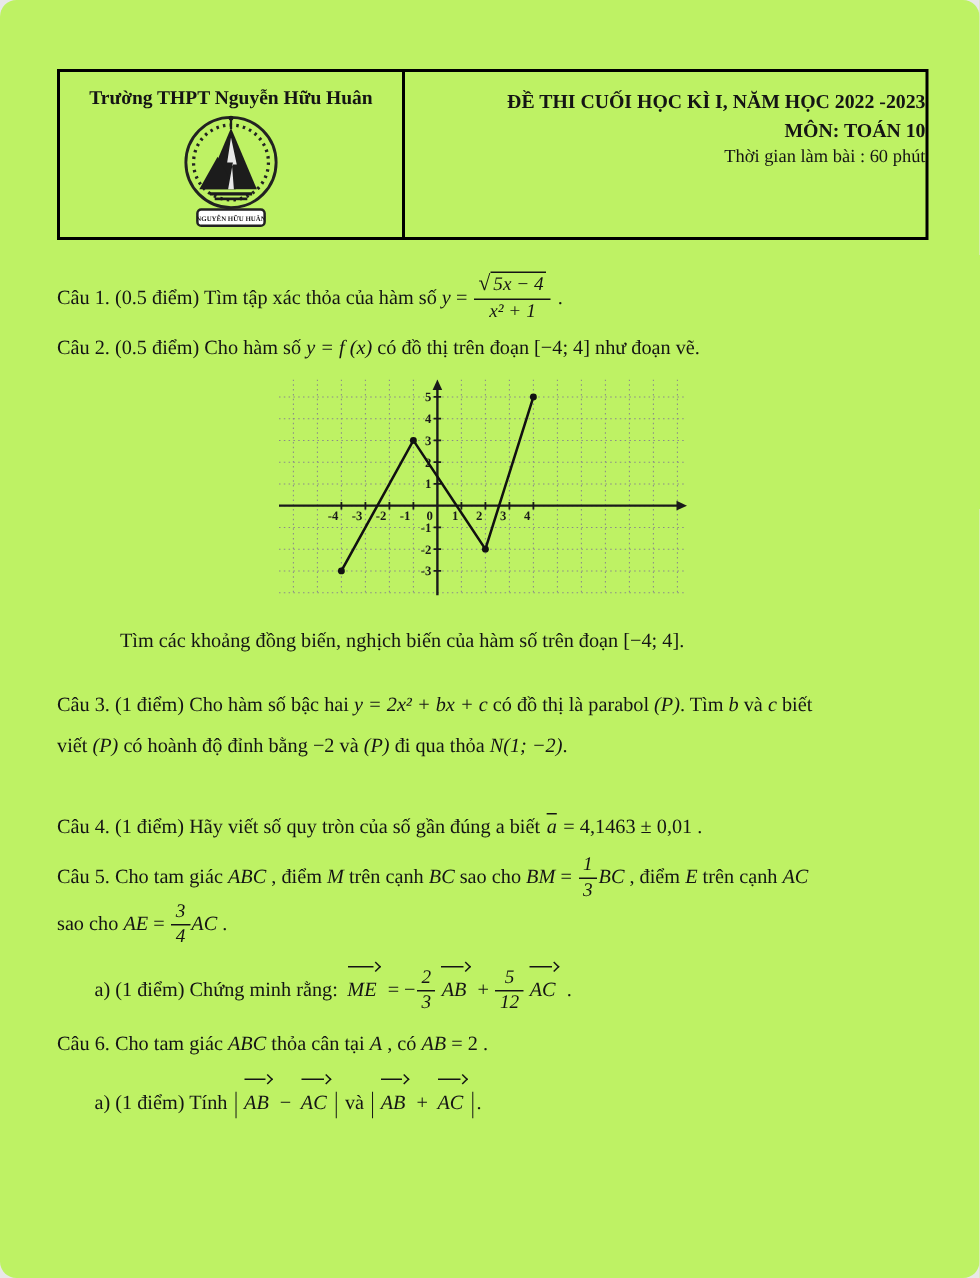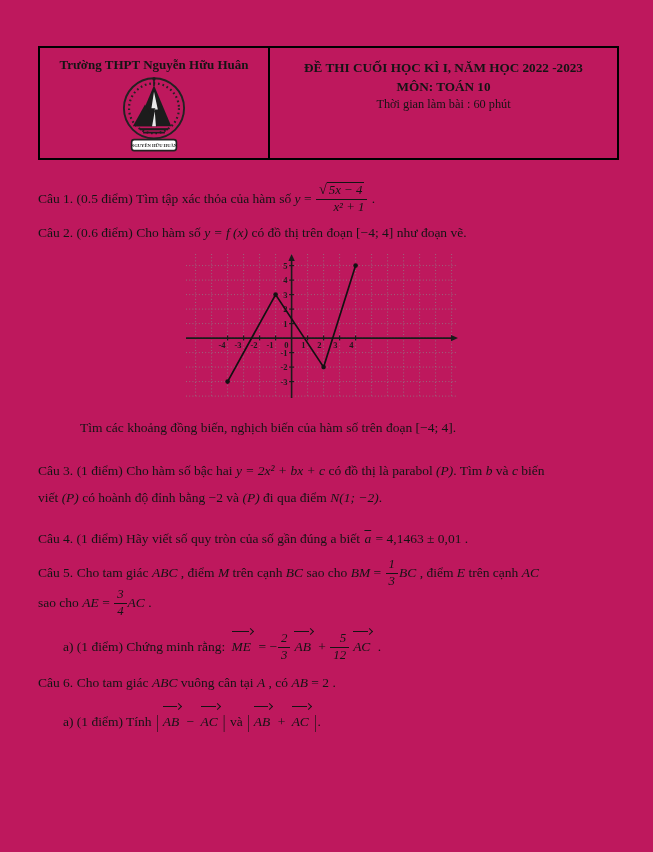--- a/index.html
+++ b/index.html
@@ -1,40 +1,40 @@
 <!DOCTYPE html>
 <html><head>
 <meta charset="utf-8">
 <style>
   html,body{margin:0;padding:0;background:#e8e8e8;}
-  .page{position:relative;width:653px;height:852px;background:#be185d;margin:0 auto;
+  .page{position:relative;width:653px;height:852px;background:#bef264;margin:0 auto;
         font-family:"Liberation Serif","DejaVu Serif",serif;color:#141414;font-size:13.5px;
-        overflow:hidden;}
+        overflow:hidden;border-radius:11px;}
   .content{padding:46px 34px 0 38px;}
 
   
   .head{display:flex;border:2px solid #000;height:114px;box-sizing:border-box;}
   .head-left{width:230px;border-right:2px solid #000;box-sizing:border-box;text-align:center;padding-top:9px;}
   .school{font-weight:bold;font-size:13px;}
   .logo{margin-top:2px;}
-  .head-right{flex:1;text-align:center;padding-top:10px;line-height:1.45;}
+  .head-right{flex:1;text-align:right;padding-top:10px;line-height:1.45;}
   .t1{font-weight:bold;font-size:13.2px;}
   .t2{font-weight:bold;font-size:13.2px;}
   .t3,.t4{font-weight:normal;font-size:12.3px;}
 
   
   .ln{margin:0;line-height:27px;white-space:nowrap;}
   .b{font-weight:normal;}
   .i{font-style:italic;}
   .r{}
   .indent{padding-left:42px;}
   .sub{padding-left:25px;}
 
   
-  .frac{display:inline-block;vertical-align:-0.62em;text-align:right;line-height:1.08;
+  .frac{display:inline-block;vertical-align:-0.62em;text-align:center;line-height:1.08;
         font-size:0.95em;font-style:italic;margin:0 1px;}
   .fn{display:block;border-bottom:1px solid #141414;padding:0 3px 1px 3px;}
   .fd{display:block;padding:1px 3px 0 3px;font-family:Liberation Serif, serif;}
   .sqrt{white-space:nowrap;font-style:italic;}
   .rad{font-style:normal;font-size:1.12em;}
   .rc{border-top:1.2px solid #141414;padding:0 2px;}
   .vec{position:relative;display:inline-block;font-style:italic;margin:0 2px;padding:2px 2px 0 1px;}
   .vec::after{content:"";position:absolute;left:1px;right:4px;top:0;border-top:1.2px solid #141414;}
   .vec::before{content:"";position:absolute;right:0;top:-2px;width:4px;height:4px;
                border-top:1.2px solid #141414;border-right:1.2px solid #141414;
@@ -70,21 +70,21 @@
         </div>
       </div>
       <div class="head-right">
         <div class="t1">ĐỀ THI CUỐI HỌC KÌ I, NĂM HỌC 2022 -2023</div>
         <div class="t2">MÔN: TOÁN 10</div>
         <div class="t3">Thời gian làm bài : 60 phút</div>
       </div>
     </div>
 
     <p class="ln" style="margin-top:22px"><span class="b">Câu 1. (0.5 điểm)</span><span class="r"> Tìm tập xác thỏa của hàm số </span><span class="i">y</span><span class="r"> = </span><span class="frac"><span class="fn"><span class="sqrt"><span class="rad">√</span><span class="rc">5x − 4</span></span></span><span class="fd">x² + 1</span></span><span class="r"> .</span></p>
-    <p class="ln" style="margin-top:4px"><span class="b">Câu 2. (0.6 điểm)</span><span class="r"> Cho hàm số </span><span class="i">y = f (x)</span><span class="r"> có đồ thị trên đoạn </span><span class="r">[−4; 4]</span><span class="r"> như đoạn vẽ.</span></p>
+    <p class="ln" style="margin-top:4px"><span class="b">Câu 2. (0.5 điểm)</span><span class="r"> Cho hàm số </span><span class="i">y = f (x)</span><span class="r"> có đồ thị trên đoạn </span><span class="r">[−4; 4]</span><span class="r"> như đoạn vẽ.</span></p>
 
     <div class="graph-wrap">
       <svg id="graph" width="272" height="144" viewBox="0 0 272 144">
           <line x1="9.599999999999994" y1="0" x2="9.599999999999994" y2="144" stroke="#8a8a8a" stroke-width="0.7" stroke-dasharray="1 2.2"></line>
           <line x1="25.599999999999994" y1="0" x2="25.599999999999994" y2="144" stroke="#8a8a8a" stroke-width="0.7" stroke-dasharray="1 2.2"></line>
           <line x1="41.599999999999994" y1="0" x2="41.599999999999994" y2="144" stroke="#8a8a8a" stroke-width="0.7" stroke-dasharray="1 2.2"></line>
           <line x1="57.599999999999994" y1="0" x2="57.599999999999994" y2="144" stroke="#8a8a8a" stroke-width="0.7" stroke-dasharray="1 2.2"></line>
           <line x1="73.6" y1="0" x2="73.6" y2="144" stroke="#8a8a8a" stroke-width="0.7" stroke-dasharray="1 2.2"></line>
           <line x1="89.6" y1="0" x2="89.6" y2="144" stroke="#8a8a8a" stroke-width="0.7" stroke-dasharray="1 2.2"></line>
           <line x1="105.6" y1="0" x2="105.6" y2="144" stroke="#8a8a8a" stroke-width="0.7" stroke-dasharray="1 2.2"></line>
@@ -148,27 +148,27 @@
           <polyline points="41.599999999999994,127.60000000000001 89.6,40.599999999999994 137.6,113.1 169.6,11.599999999999998" fill="none" stroke="#111111" stroke-width="1.7"></polyline>
           <circle cx="41.599999999999994" cy="127.60000000000001" r="2.3" fill="#111111"></circle>
           <circle cx="89.6" cy="40.599999999999994" r="2.3" fill="#111111"></circle>
           <circle cx="137.6" cy="113.1" r="2.3" fill="#111111"></circle>
           <circle cx="169.6" cy="11.599999999999998" r="2.3" fill="#111111"></circle>
         </svg>
     </div>
 
     <p class="ln indent" style="margin-top:12px"><span class="r">Tìm các khoảng đồng biến, nghịch biến của hàm số trên đoạn </span><span class="r">[−4; 4]</span><span class="r">.</span></p>
 
-    <p class="ln" style="margin-top:16px"><span class="b">Câu 3.</span><span class="b"> (1 điểm)</span><span class="r"> Cho hàm số bậc hai </span><span class="i">y = 2x² + bx + c</span><span class="r"> có đồ thị là parabol </span><span class="i">(P)</span><span class="r">. Tìm </span><span class="i">b</span><span class="r"> và </span><span class="i">c</span><span class="r">  biến</span></p>
-    <p class="ln"><span class="r">viết </span><span class="i">(P)</span><span class="r"> có hoành độ đỉnh bằng −2 và </span><span class="i">(P)</span><span class="r"> đi qua điểm </span><span class="i">N(1; −2)</span><span class="r">.</span></p>
+    <p class="ln" style="margin-top:16px"><span class="b">Câu 3.</span><span class="b"> (1 điểm)</span><span class="r"> Cho hàm số bậc hai </span><span class="i">y = 2x² + bx + c</span><span class="r"> có đồ thị là parabol </span><span class="i">(P)</span><span class="r">. Tìm </span><span class="i">b</span><span class="r"> và </span><span class="i">c</span><span class="r">  biết</span></p>
+    <p class="ln"><span class="r">viết </span><span class="i">(P)</span><span class="r"> có hoành độ đỉnh bằng −2 và </span><span class="i">(P)</span><span class="r"> đi qua thỏa </span><span class="i">N(1; −2)</span><span class="r">.</span></p>
 
-    <p class="ln" style="margin-top:14px"><span class="b">Câu 4. (1 điểm)</span><span class="r"> Hãy viết số quy tròn của số gần đúng a biết </span><span class="ol">a</span><span class="r"> = 4,1463 ± 0,01</span><span class="r"> .</span></p>
+    <p class="ln" style="margin-top:27px"><span class="b">Câu 4. (1 điểm)</span><span class="r"> Hãy viết số quy tròn của số gần đúng a biết </span><span class="ol">a</span><span class="r"> = 4,1463 ± 0,01</span><span class="r"> .</span></p>
 
     <p class="ln" style="margin-top:6px"><span class="b">Câu 5.</span><span class="r"> Cho tam giác </span><span class="i">ABC</span><span class="r"> , điểm </span><span class="i">M</span><span class="r"> trên cạnh </span><span class="i">BC</span><span class="r"> sao cho </span><span class="i">BM</span><span class="r"> = </span><span class="frac"><span class="fn">1</span><span class="fd">3</span></span><span class="i">BC</span><span class="r"> , điểm </span><span class="i">E</span><span class="r"> trên cạnh </span><span class="i">AC</span></p>
     <p class="ln"><span class="r">sao cho </span><span class="i">AE</span><span class="r"> = </span><span class="frac"><span class="fn">3</span><span class="fd">4</span></span><span class="i">AC</span><span class="r"> .</span></p>
 
     <p class="ln sub" style="margin-top:12px"><span class="b">a)  (1 điểm)</span><span class="r"> Chứng minh rằng:  </span><span class="vec">ME</span><span class="r"> = −</span><span class="frac"><span class="fn">2</span><span class="fd">3</span></span><span class="vec">AB</span><span class="r"> + </span><span class="frac"><span class="fn">5</span><span class="fd">12</span></span><span class="vec">AC</span><span class="r"> .</span></p>
 
-    <p class="ln" style="margin-top:6px"><span class="b">Câu 6.</span><span class="r"> Cho tam giác </span><span class="i">ABC</span><span class="r">  vuông cân tại </span><span class="i">A</span><span class="r"> , có </span><span class="i">AB</span><span class="r"> = 2 .</span></p>
+    <p class="ln" style="margin-top:6px"><span class="b">Câu 6.</span><span class="r"> Cho tam giác </span><span class="i">ABC</span><span class="r">  thỏa cân tại </span><span class="i">A</span><span class="r"> , có </span><span class="i">AB</span><span class="r"> = 2 .</span></p>
     <p class="ln sub" style="margin-top:10px"><span class="b">a) (1 điểm)</span><span class="r"> Tính </span><span class="bar">|</span><span class="vec">AB</span><span class="r"> − </span><span class="vec">AC</span><span class="bar">|</span><span class="r"> và </span><span class="bar">|</span><span class="vec">AB</span><span class="r"> + </span><span class="vec">AC</span><span class="bar">|</span><span class="r">.</span></p>
 
   </div>
 </div>
 
 </body></html>

